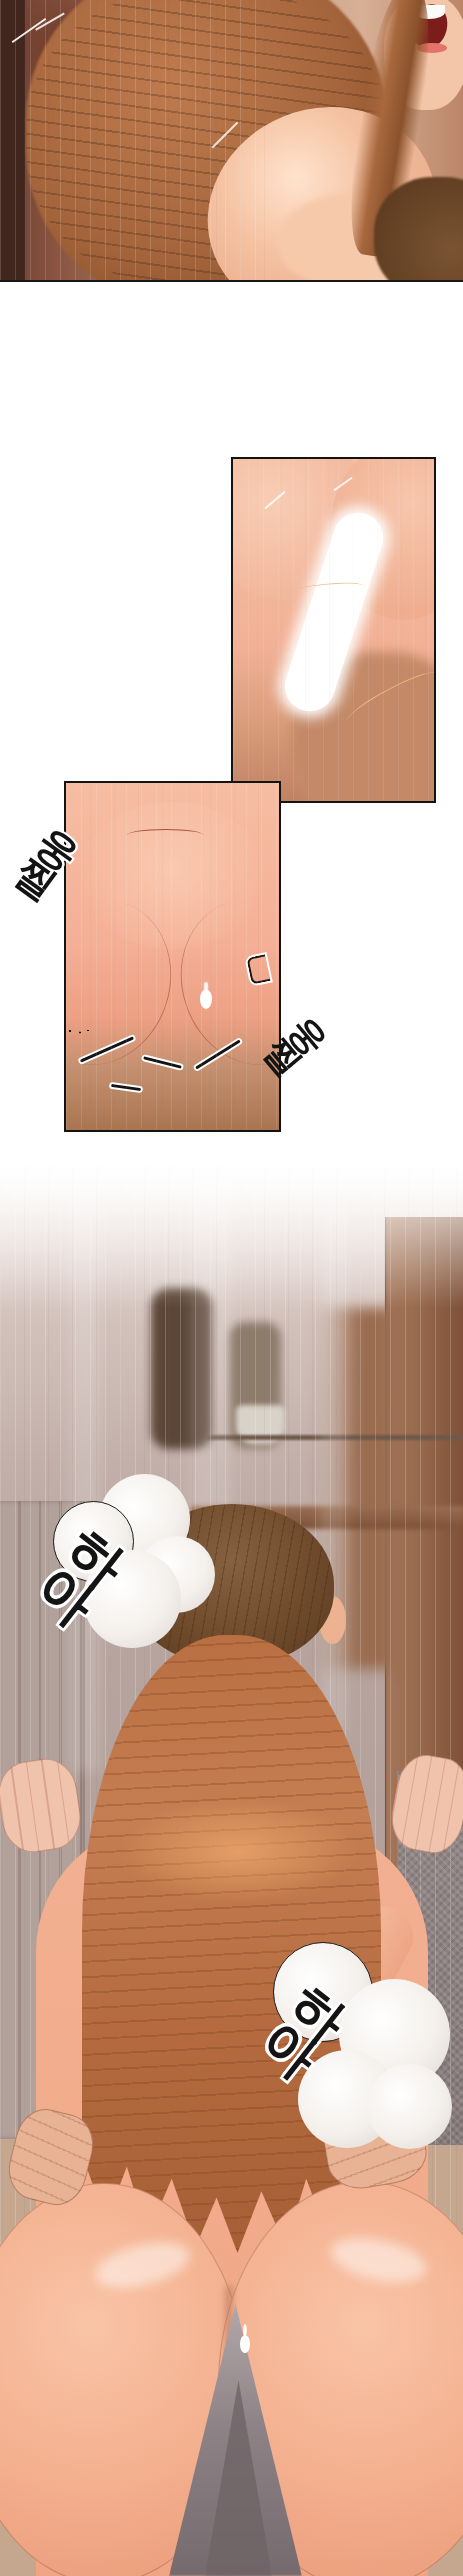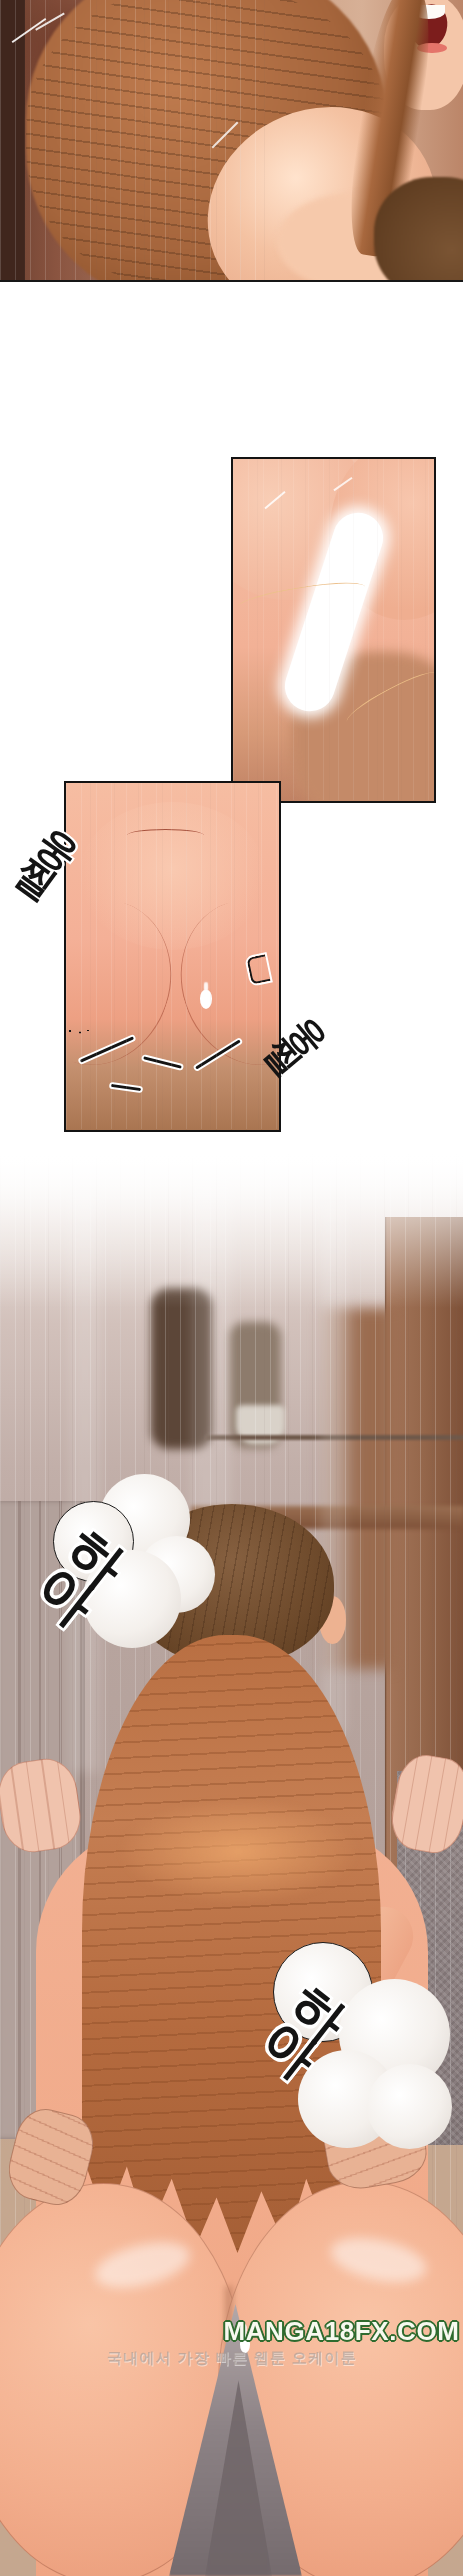--- a/index.html
+++ b/index.html
@@ -319,19 +319,17 @@
 
     <div class="sfx-bubble bubble-2">
       <span class="puff outlined b2-p1"></span>
       <span class="puff b2-p2"></span>
       <span class="puff b2-p3"></span>
       <span class="puff b2-p4"></span>
       <span class="sfx-moan moan-2">하아</span>
     </div>
 
     <div class="watermark">
-      <div class="wm-url">MANGA18FX.COM</div>
-      <div class="wm-tagline">국내에서 가장 빠른 웹툰 오케이툰</div>
     </div>
   </section>
 
 </div>
 
 
 </body></html>

